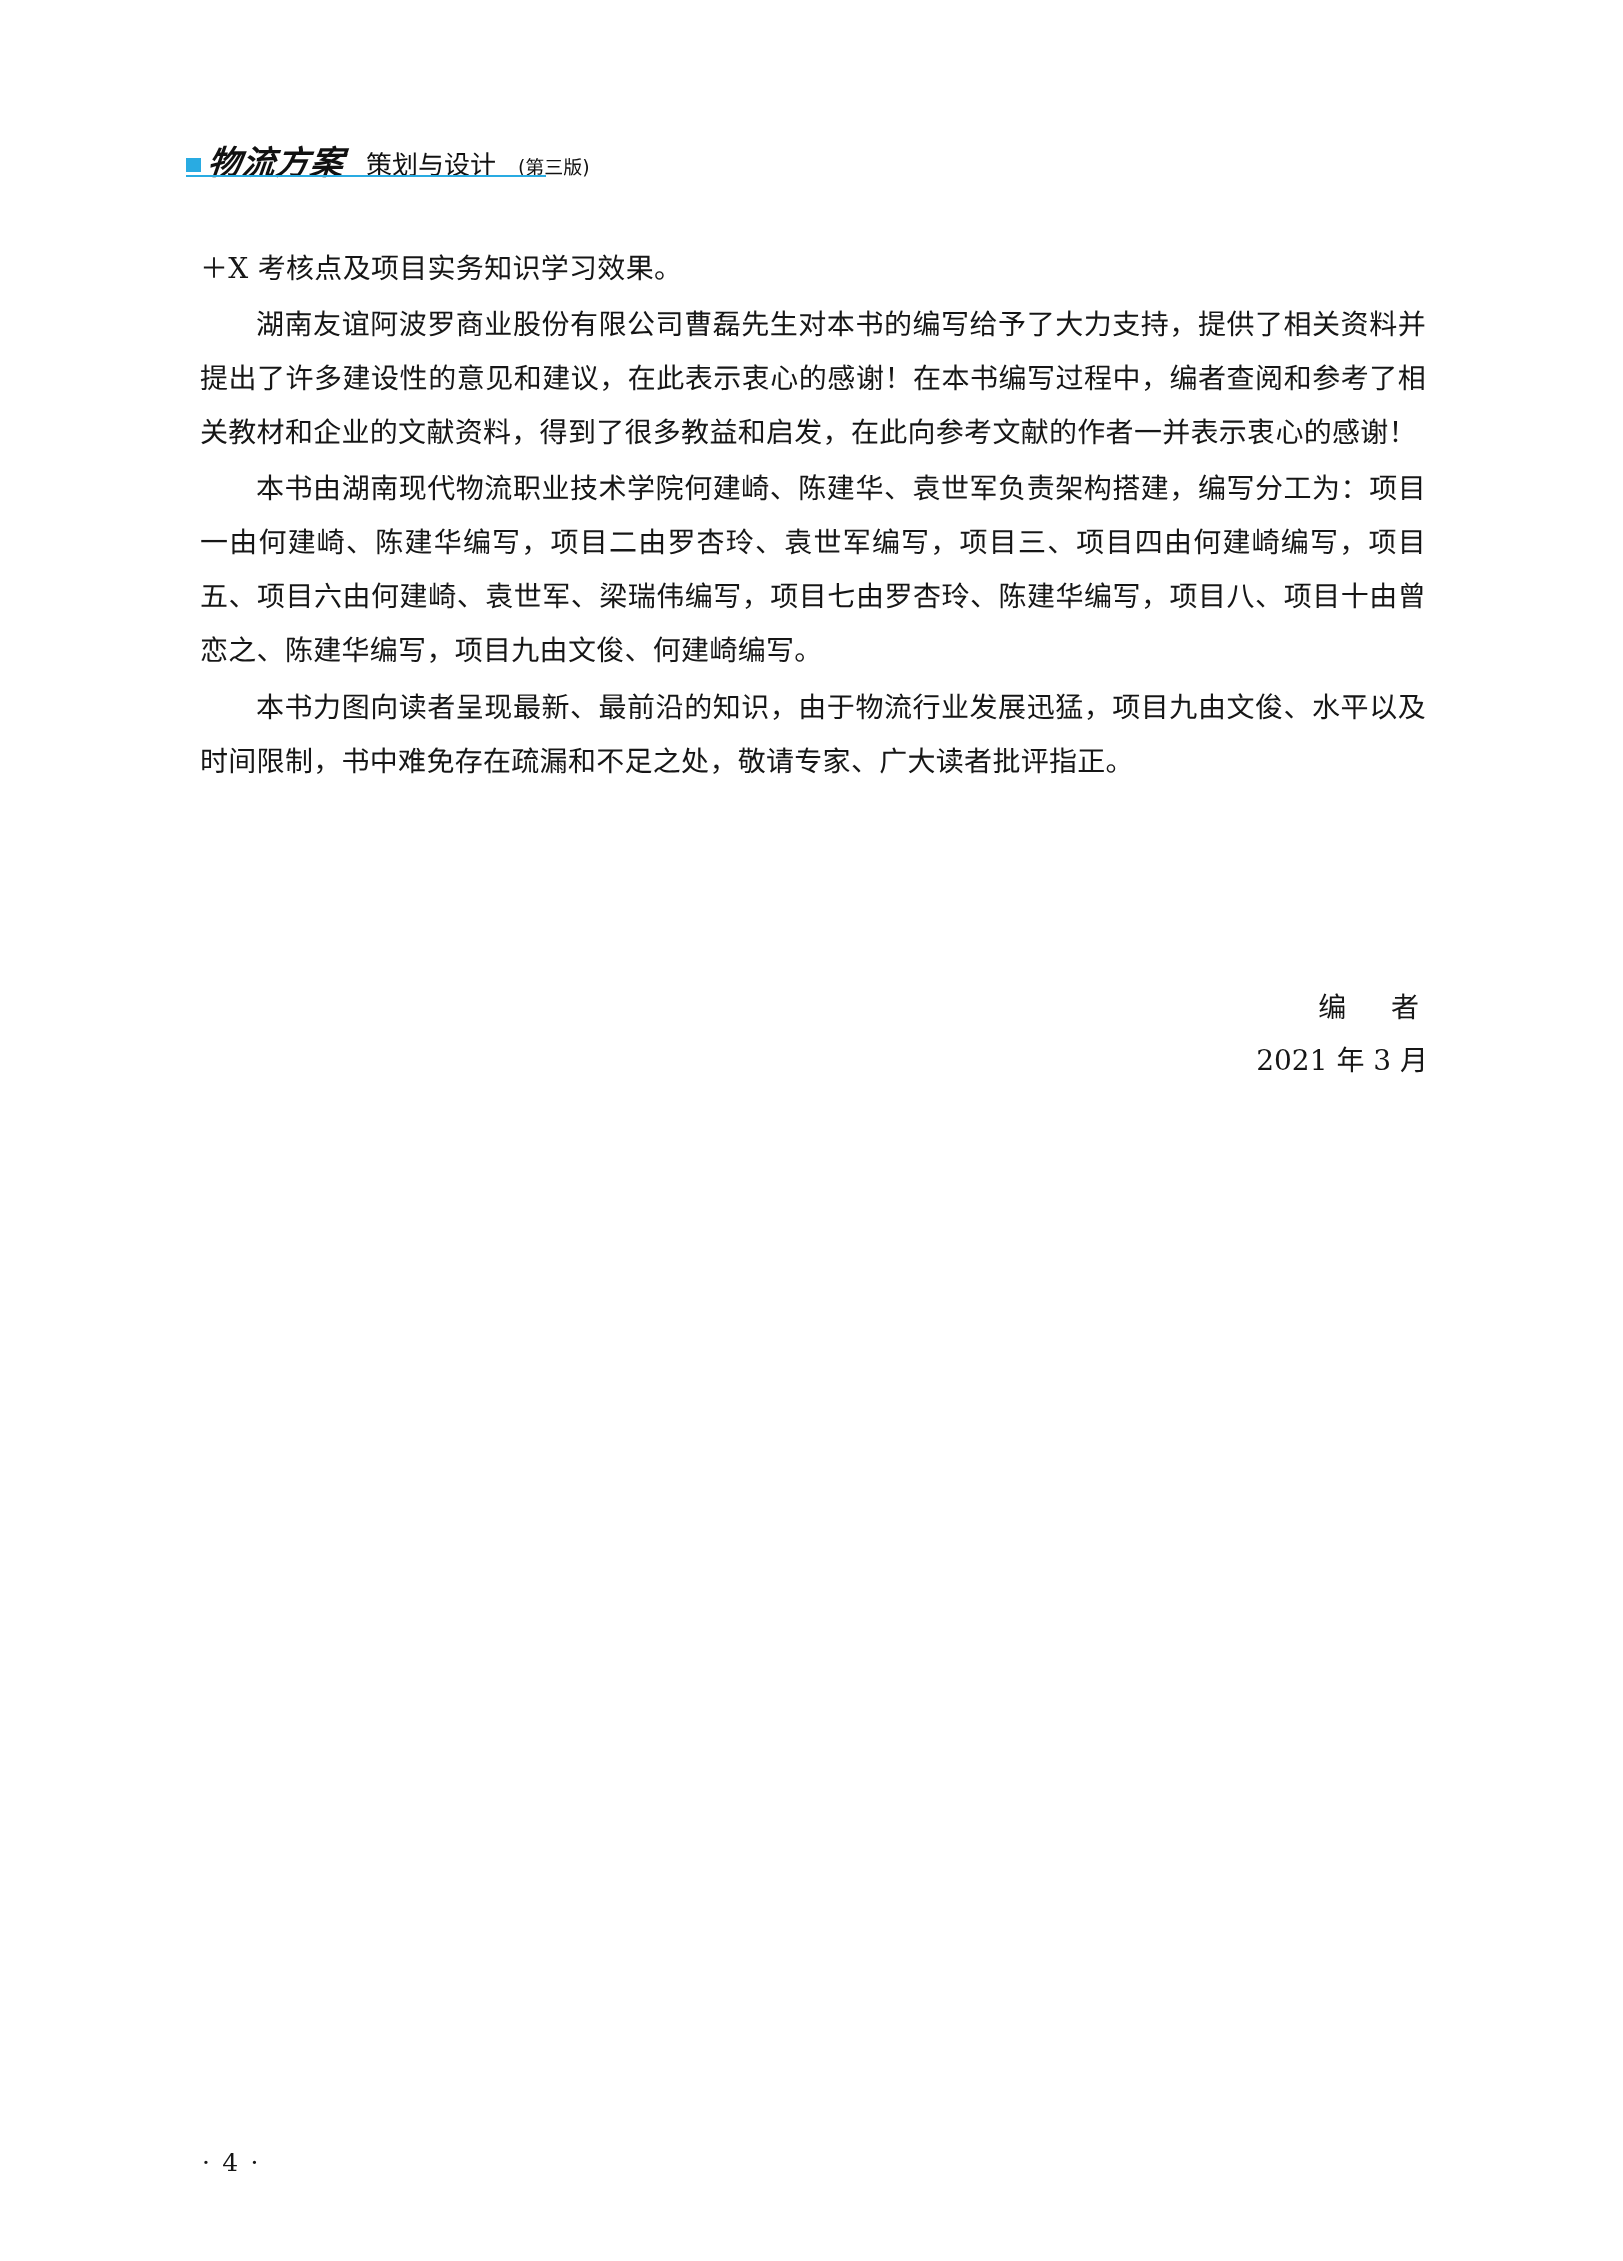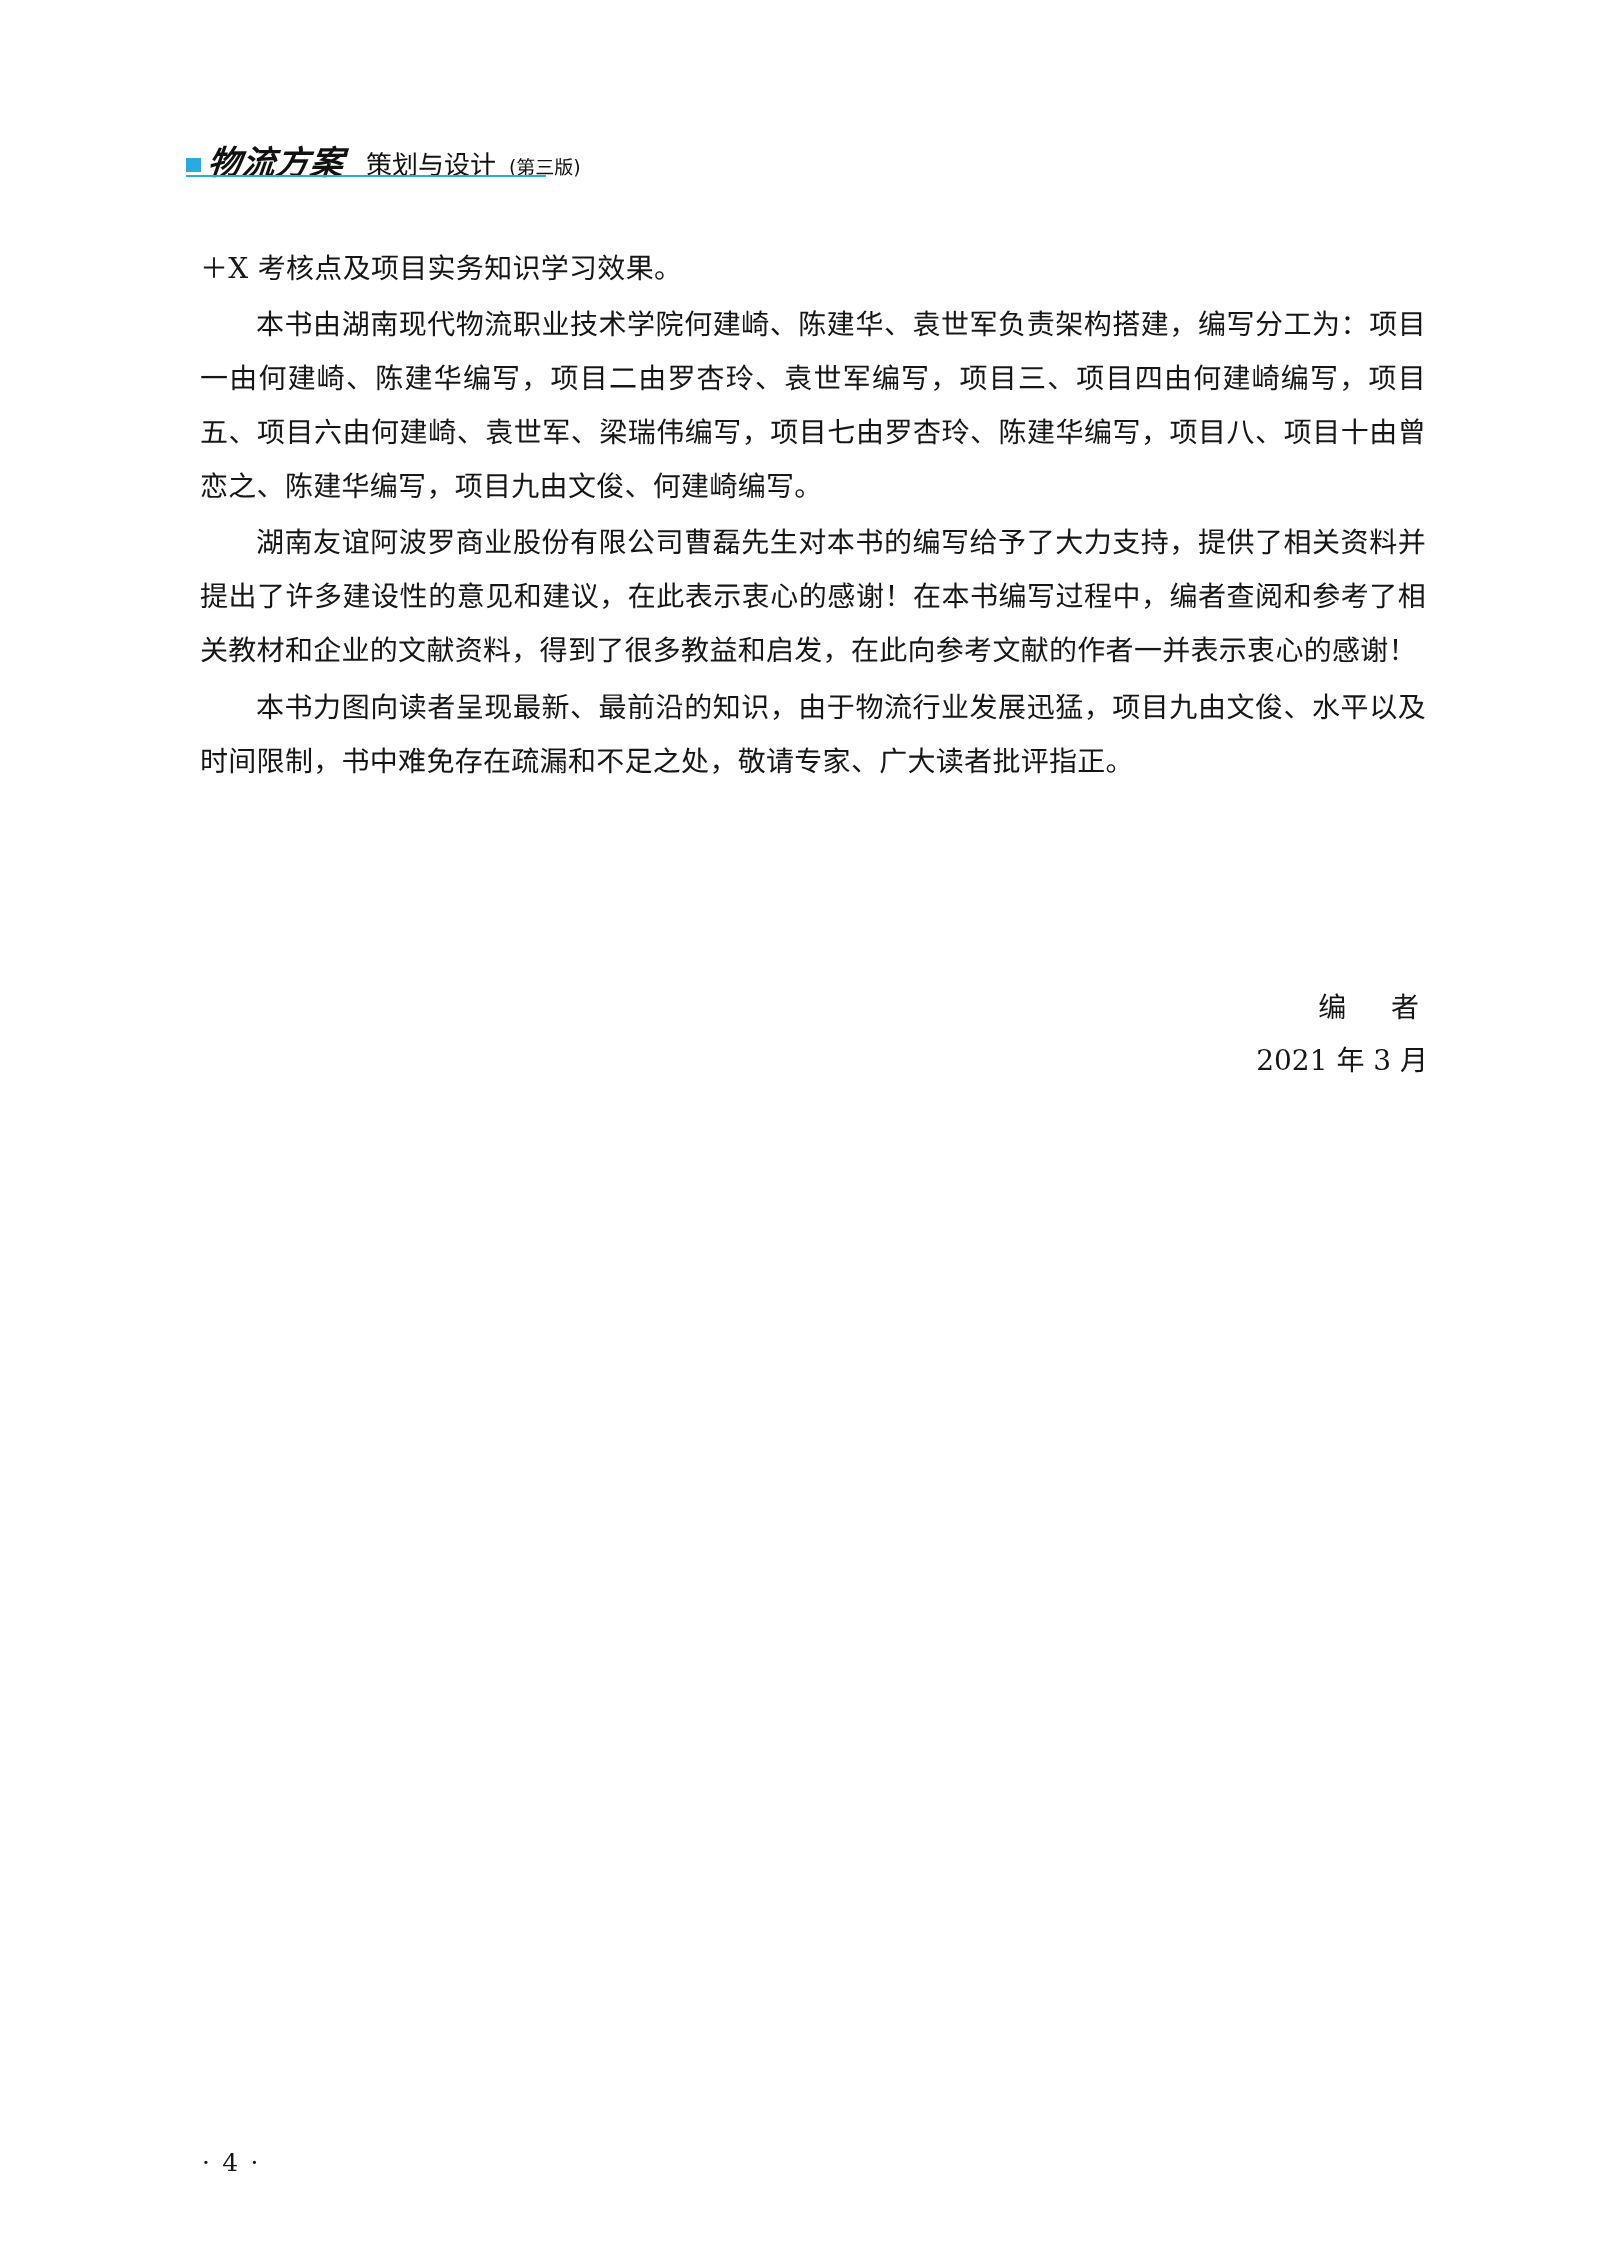--- a/index.html
+++ b/index.html
@@ -53,21 +53,21 @@
     color: #111111;
     line-height: 1;
     margin-left: 21px;
     padding-bottom: 1.1px;
   }
   .header-title-edition {
     font-family: "DejaVu Sans", "Liberation Sans", sans-serif;
     font-size: 19px;
     color: #111111;
     line-height: 1;
-    margin-left: 13px;
+    margin-left: 22px;
     padding-bottom: 2.2px;
   }
   .header-rule {
     position: absolute;
     left: 186px;
     top: 175px;
     width: 360px;
     height: 1.7px;
     background: #29abe2;
   }
@@ -130,22 +130,22 @@
   <div class="header">
     <span class="header-mark"></span>
     <span class="header-title-main">物流方案</span>
     <span class="header-title-sub">策划与设计</span>
     <span class="header-title-edition">(第三版)</span>
   </div>
   <div class="header-rule"></div>
 
   <div class="content">
     <p class="para">＋X 考核点及项目实务知识学习效果。</p>
+    <p class="para indent">湖南友谊阿波罗商业股份有限公司曹磊先生对本书的编写给予了大力支持，提供了相关资料并提出了许多建设性的意见和建议，在此表示衷心的感谢！在本书编写过程中，编者查阅和参考了相关教材和企业的文献资料，得到了很多教益和启发，在此向参考文献的作者一并表示衷心的感谢！</p>
     <p class="para indent">本书由湖南现代物流职业技术学院何建崎、陈建华、袁世军负责架构搭建，编写分工为：项目一由何建崎、陈建华编写，项目二由罗杏玲、袁世军编写，项目三、项目四由何建崎编写，项目五、项目六由何建崎、袁世军、梁瑞伟编写，项目七由罗杏玲、陈建华编写，项目八、项目十由曾恋之、陈建华编写，项目九由文俊、何建崎编写。</p>
-    <p class="para indent">湖南友谊阿波罗商业股份有限公司曹磊先生对本书的编写给予了大力支持，提供了相关资料并提出了许多建设性的意见和建议，在此表示衷心的感谢！在本书编写过程中，编者查阅和参考了相关教材和企业的文献资料，得到了很多教益和启发，在此向参考文献的作者一并表示衷心的感谢！</p>
     <p class="para indent">本书力图向读者呈现最新、最前沿的知识，由于物流行业发展迅猛，项目九由文俊、水平以及时间限制，书中难免存在疏漏和不足之处，敬请专家、广大读者批评指正。</p>
   </div>
 
   <div class="signature">
     <span class="sign-line name">编  者</span>
     <span class="sign-line">2021 年 3 月</span>
   </div>
 
   <div class="footer">· 4 ·</div>
 

